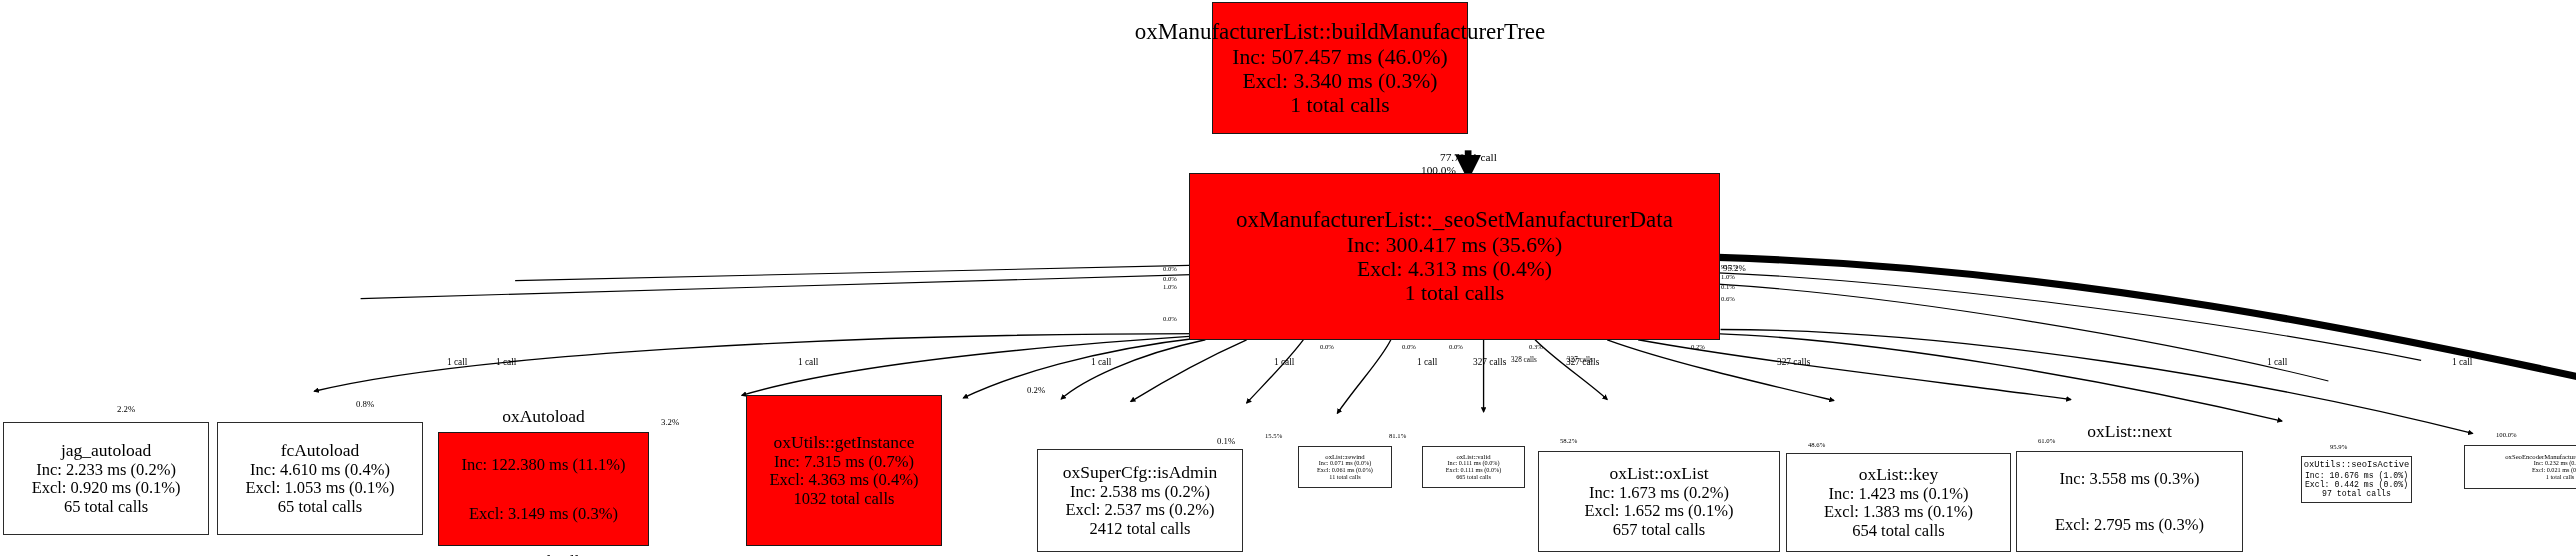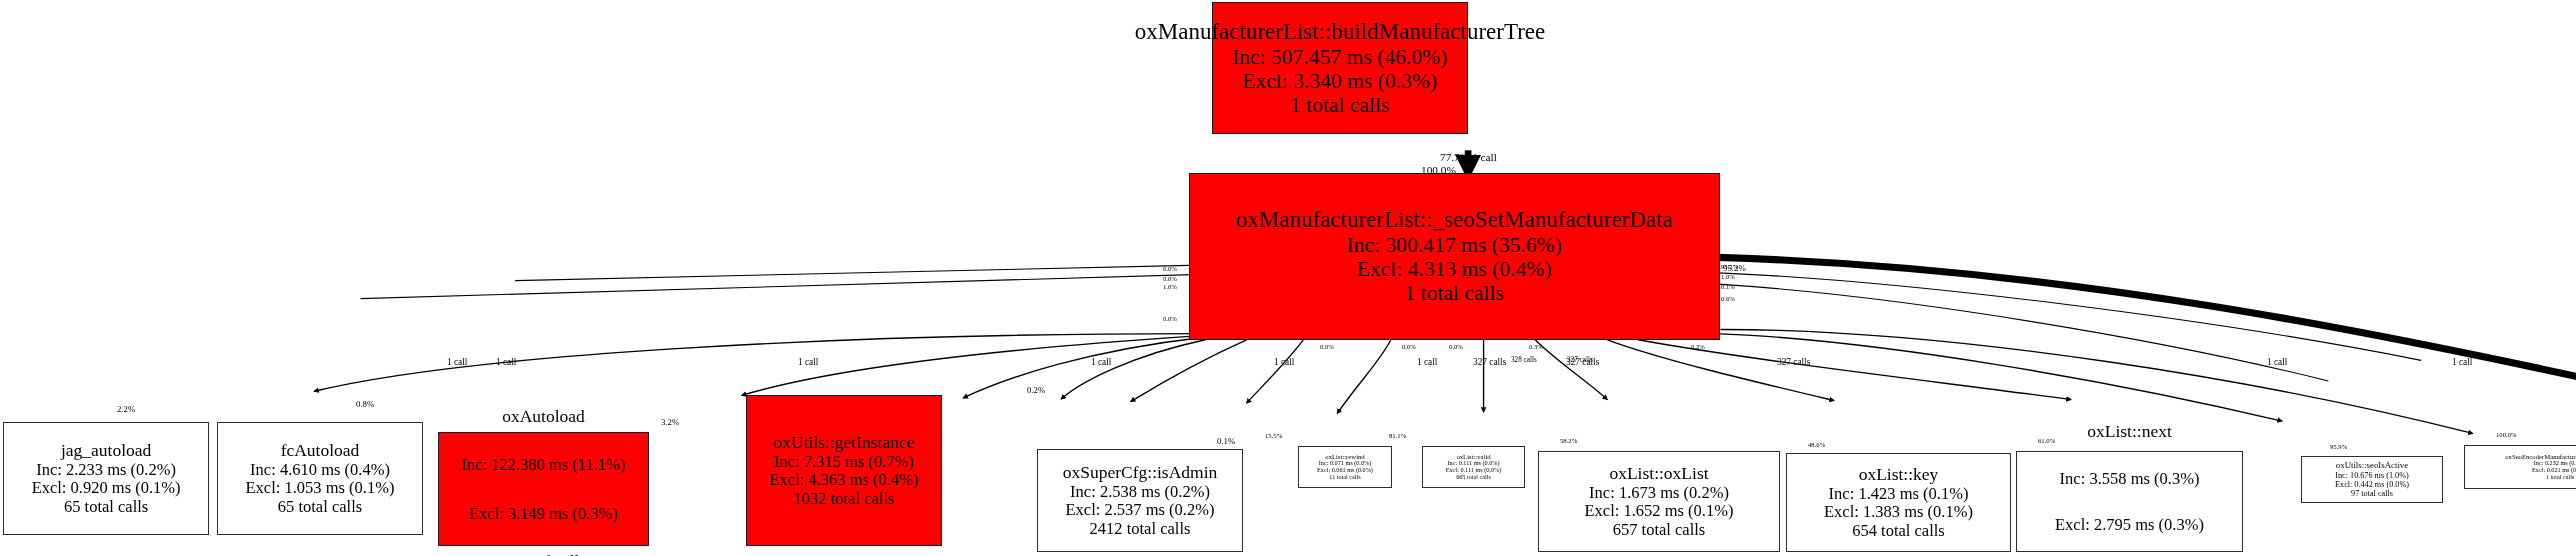--- a/index.html
+++ b/index.html
@@ -178,21 +178,21 @@
     <span class="nline">654 total calls</span>
   </div>
 
   <div class="node sz-md" style="left:2016px;top:451px;width:227px;height:101px;gap:28px;">
     <span class="nlabel">oxList::next</span>
     <span class="nline">Inc: 3.558 ms (0.3%)</span>
     <span class="nline">Excl: 2.795 ms (0.3%)</span>
     <span class="nline">657 total calls</span>
   </div>
 
-  <div class="node sz-sm" style="left:2301px;top:456px;width:142px;height:47px;">
+  <div class="node sz-sm" style="left:2301px;top:456px;width:111px;height:47px;font-family:Liberation Mono, monospace;">
     <span class="nlabel">oxUtils::seoIsActive</span>
     <span class="nline">Inc: 10.676 ms (1.0%)</span>
     <span class="nline">Excl: 0.442 ms (0.0%)</span>
     <span class="nline">97 total calls</span>
   </div>
 
   <div class="node sz-xs" style="left:2464px;top:445px;width:192px;height:44px;">
     <span class="nlabel">oxSeoEncoderManufacturer::getInstance</span>
     <span class="nline">Inc: 0.232 ms (0.0%)</span>
     <span class="nline">Excl: 0.021 ms (0.0%)</span>

